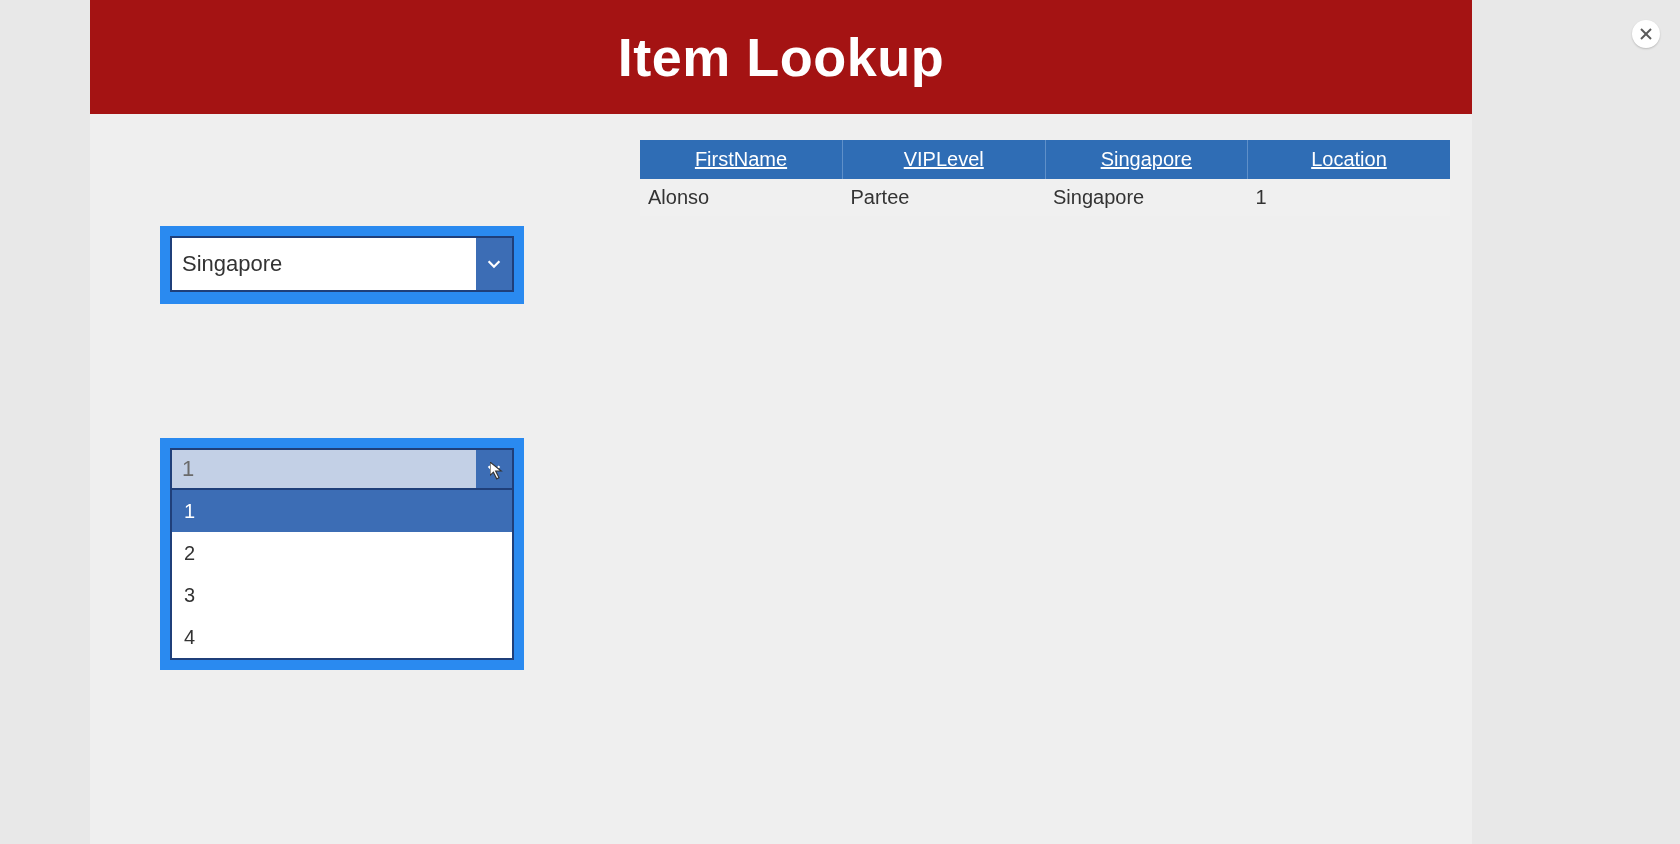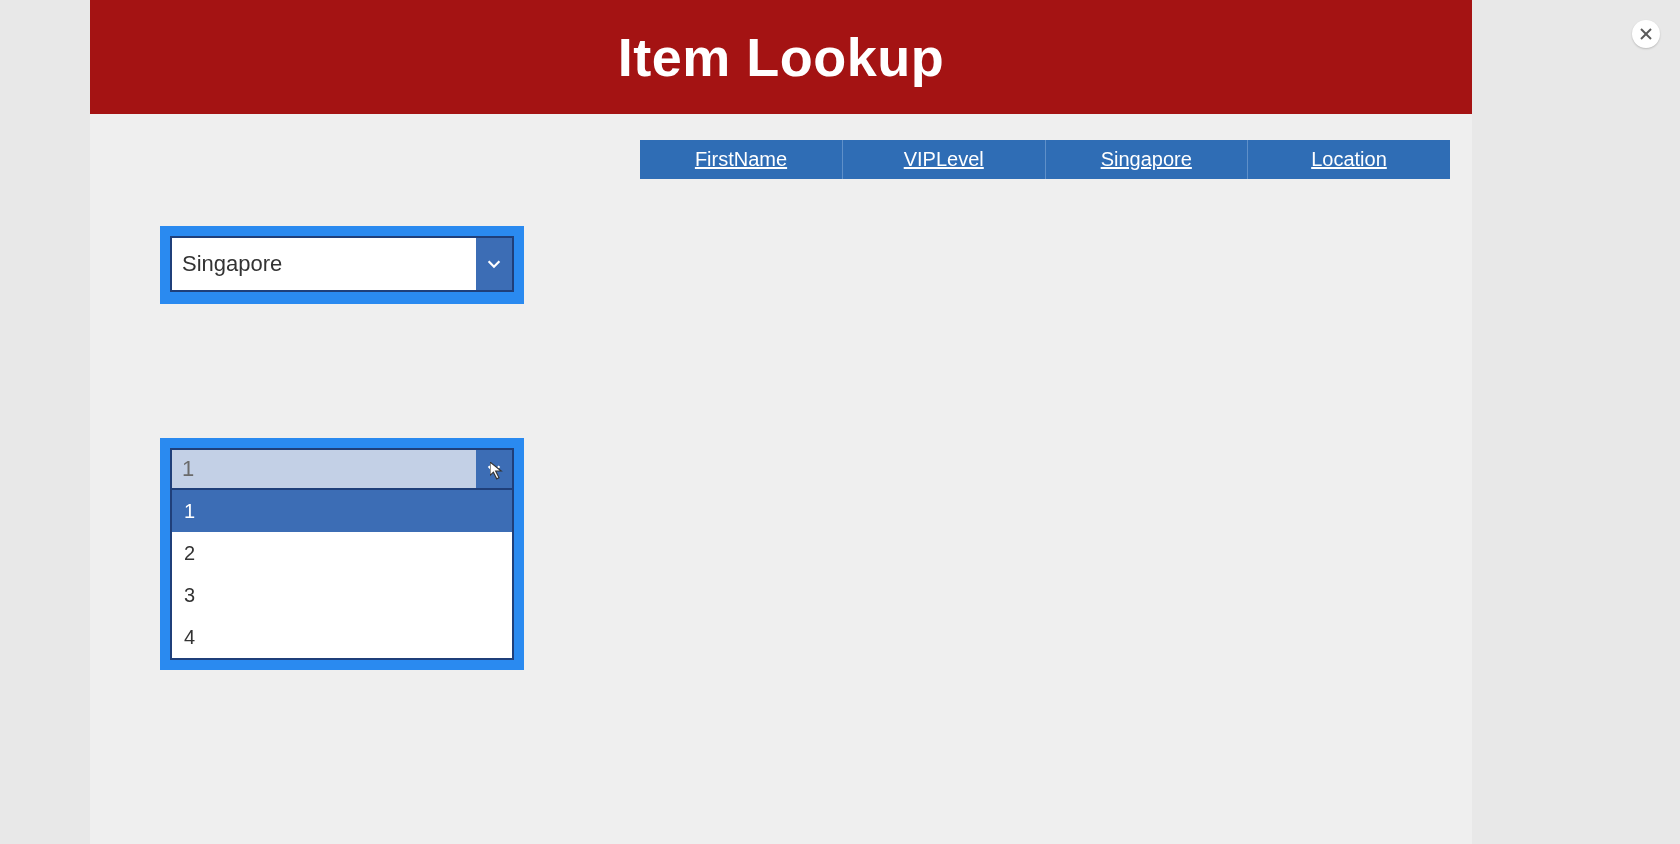--- a/index.html
+++ b/index.html
@@ -179,20 +179,26 @@
   <table class="tbl">
     <thead>
       <tr>
         <th style="width:25%">FirstName</th>
         <th style="width:25%">VIPLevel</th>
         <th style="width:25%">Singapore</th>
         <th style="width:25%">Location</th>
       </tr>
     </thead>
     <tbody>
+      <tr class="row-even">
+        <td>Alonso</td>
+        <td>Partee</td>
+        <td>Singapore</td>
+        <td>1</td>
+      </tr>
     </tbody>
   </table>
 </div>
 
 <div class="close-btn">
   <svg viewBox="0 0 14 14">
     <line x1="2" y1="2" x2="12" y2="12"></line>
     <line x1="12" y1="2" x2="2" y2="12"></line>
   </svg>
 </div>

